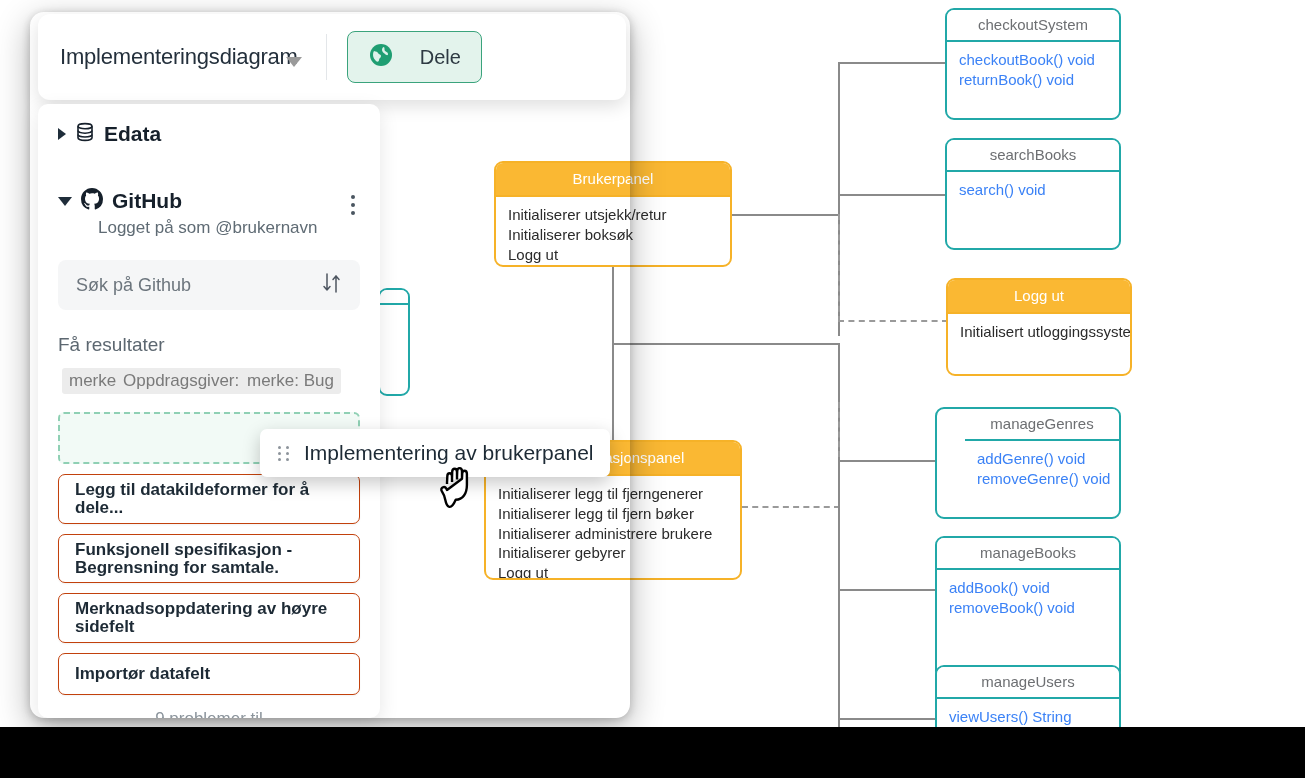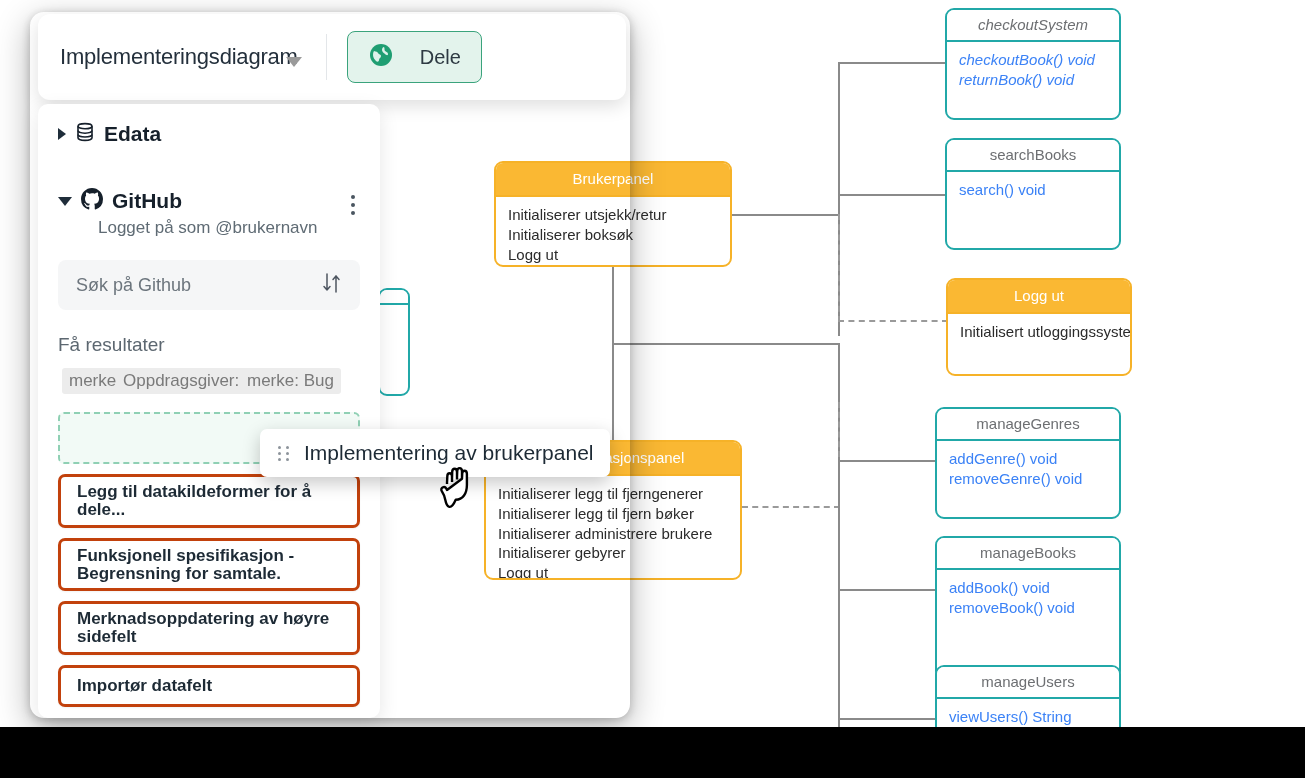--- a/index.html
+++ b/index.html
@@ -124,21 +124,21 @@
   }
   .chip{
     position:absolute;top:0;background:#ececec;color:#7a7a7a;
     font-size:17px;padding:3px 7px;border-radius:3px;white-space:nowrap;
   }
   #dropzone{
     margin-top:16px;height:48px;border:2px dashed #8fd0b4;border-radius:6px;
     background:#f2faf6;
   }
   .issue{
-    margin-top:10px;min-height:42px;border:3px solid #c2410c;border-radius:7px;
+    margin-top:10px;min-height:42px;border:1px solid #c2410c;border-radius:7px;
     background:#fff;box-shadow:0 1px 2px rgba(0,0,0,.05);
     display:flex;align-items:center;padding:6px 16px;box-sizing:border-box;
   }
   .issue-text{font-size:17px;font-weight:bold;color:#1d2a35;line-height:1.05;}
   #more-issues{margin-top:14px;text-align:center;font-size:17px;color:#8b949c;}
 
   
   #drag-card{
     position:absolute;left:260px;top:429px;width:350px;height:48px;
     background:#ffffff;border-radius:7px;
@@ -192,40 +192,40 @@
       <div class="uml orange" style="left: 484px; top: 440px; width: 258px; height: 140px;">
         <div class="uml-title">Administrasjonspanel</div>
         <div class="uml-body">
           <div class="uml-line">Initialiserer legg til fjerngenerer</div>
           <div class="uml-line">Initialiserer legg til fjern bøker</div>
           <div class="uml-line">Initialiserer administrere brukere</div>
           <div class="uml-line">Initialiserer gebyrer</div>
           <div class="uml-line">Logg ut</div>
         </div>
       </div>
-      <div class="uml" style="left: 945px; top: 8px; width: 176px; height: 112px; font-style: italic;">
+      <div class="uml" style="left: 945px; top: 8px; width: 176px; height: 112px;">
         <div class="uml-title">checkoutSystem</div>
         <div class="uml-body">
           <div class="uml-line">checkoutBook() void</div>
           <div class="uml-line">returnBook() void</div>
         </div>
       </div>
       <div class="uml" style="left: 945px; top: 138px; width: 176px; height: 112px;">
         <div class="uml-title">searchBooks</div>
         <div class="uml-body">
           <div class="uml-line">search() void</div>
         </div>
       </div>
       <div class="uml orange" style="left: 946px; top: 278px; width: 186px; height: 98px;">
         <div class="uml-title">Logg ut</div>
         <div class="uml-body">
           <div class="uml-line">Initialisert utloggingssystem</div>
         </div>
       </div>
-      <div class="uml" style="left: 935px; top: 407px; width: 186px; height: 112px;">
+      <div class="uml" style="left: 935px; top: 407px; width: 186px; height: 112px; padding-left: 28px;">
         <div class="uml-title">manageGenres</div>
         <div class="uml-body">
           <div class="uml-line">addGenre() void</div>
           <div class="uml-line">removeGenre() void</div>
         </div>
       </div>
       <div class="uml" style="left: 935px; top: 536px; width: 186px; height: 144px;">
         <div class="uml-title">manageBooks</div>
         <div class="uml-body">
           <div class="uml-line">addBook() void</div>

